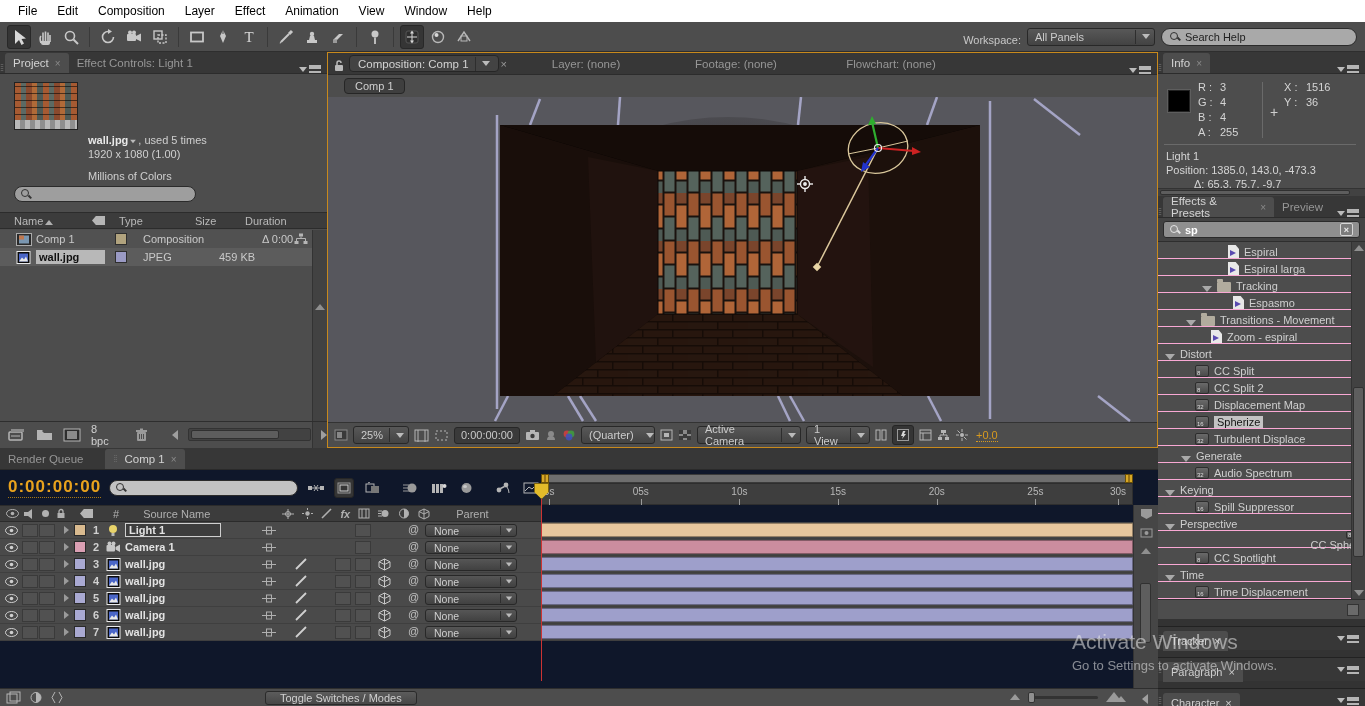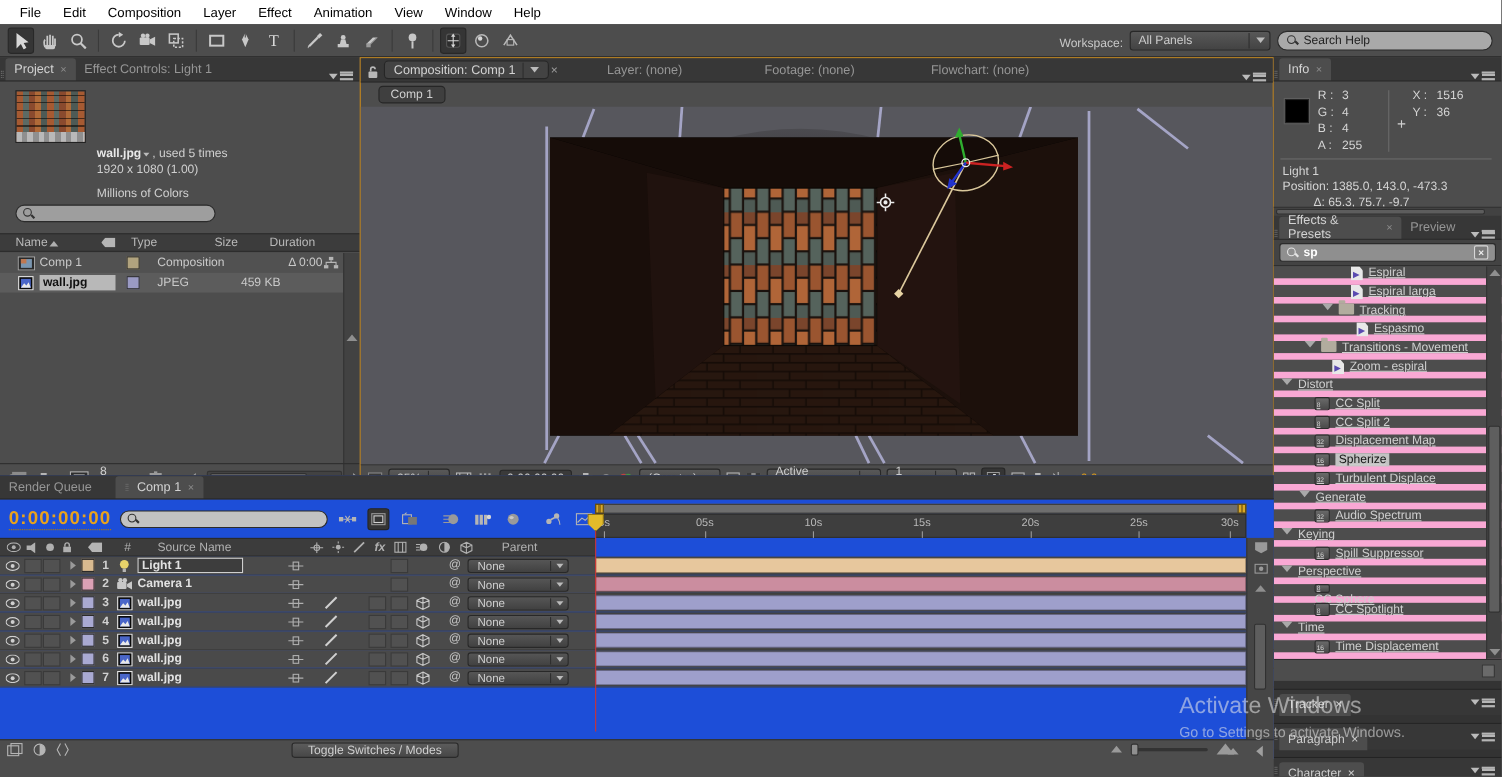--- a/index.html
+++ b/index.html
@@ -82,38 +82,38 @@
 
   
   #rightcol { left:1158px; top:52px; width:207px; height:654px; background:#4d4d4d; }
   .rc-gap { background:#333; height:7px; }
   #info-body { position:relative; height:114px; }
   .ch-label { display:inline-block; width:22px; }
   #fx-search-row { height:24px; display:flex; align-items:center; padding:0 5px; background:#434343; border-bottom:1px solid #2e2e2e;}
   #fx-search { flex:1; height:17px; border-radius:3px; background:#8f8f8f; color:#fff; font-weight:bold; }
   #fx-search .xbox { margin-left:auto; width:13px; height:13px; border:1px solid #d7d7d7; border-radius:2px; color:#eee; font-size:9px; display:flex; align-items:center; justify-content:center; background:#7c7c7c;}
   #fx-list { position:relative; height:357px; overflow:hidden; background:#4d4d4d; }
-  .fx-row { height:17px; display:flex; align-items:flex-start; border-bottom:6px solid #f9a8d4; color:#cfcfcf; position:relative;text-decoration:underline; }
+  .fx-row { height:17px; display:flex; align-items:flex-end; border-bottom:1px solid #f9a8d4; color:#cfcfcf; position:relative; }
   .fx-row .lbl.sel { background:#c3c3c3; color:#141414; padding:0 3px; }
   .cat-tri { width:0;height:0;border-left:5px solid transparent;border-right:5px solid transparent;border-top:6px solid #a9a9a9; margin-right:5px; }
   .folder-ic { width:14px; height:10px; background:#b2ac9e; border-radius:1px; position:relative; margin-right:5px; }
   .folder-ic::before { content:""; position:absolute; top:-3px; left:0; width:6px; height:3px; background:#b2ac9e; border-radius:1px 1px 0 0; }
   .preset-ic { width:11px; height:13px; background:#e8e8e8; position:relative; margin-right:5px; clip-path:polygon(0 0,70% 0,100% 30%,100% 100%,0 100%); }
   .preset-ic::after { content:""; position:absolute; left:2px; top:5px; border-left:6px solid #5a4ab0; border-top:3px solid transparent; border-bottom:3px solid transparent; }
   .effect-ic { width:14px; height:12px; background:linear-gradient(#6a6a6a,#4a4a4a); border:1px solid #2d2d2d; border-radius:2px;
     color:#ddd; font-size:6px; display:flex; align-items:flex-end; justify-content:flex-start; padding-left:1px; margin-right:5px; }
   #fx-scroll { position:absolute; right:0; top:0; width:14px; height:357px; background:#424242; border-left:1px solid #333; }
   .vthumb { position:absolute; left:1px; width:11px; background:#5e5e5e; border:1px solid #313131; border-radius:2px; }
   #fx-footer { height:20px; border-top:1px solid #2e2e2e; display:flex; align-items:center; justify-content:flex-end; padding-right:6px; }
   .resize-ic { width:12px; height:12px; background:#6a6a6a; border:1px solid #333; position:relative; }
   .mini-tabbar { height:24px; background:#373737; display:flex; align-items:center; border-top:1px solid #222; }
   .mini-tab { background:#4d4d4d; border-radius:3px 3px 0 0; height:20px; margin-top:4px; display:flex; align-items:center; gap:6px; padding:0 8px; color:#cfcfcf; }
 
   
-  #timeline { left:0; top:432px; width:1158px; height:258px; background:#1d4ed8; }
+  #timeline { left:0; top:448px; width:1158px; height:258px; background:#0f172a; }
   #tl-tabs { height:22px; background:#373737; display:flex; align-items:flex-end; border-bottom:1px solid #2a2a2a;}
   #tl-toolbar { height:35px; display:flex; align-items:center; gap:8px; padding-left:8px; position:relative; width:541px; }
   #tl-timecode { color:#e8a21d; font-size:17px; font-weight:bold; letter-spacing:1px; border-bottom:1px dotted #a87812; }
   #tl-search { width:205px; height:16px; background:#c2c2c2; }
   .tlicn { width:22px; height:20px; display:inline-flex; align-items:center; justify-content:center; border-radius:3px; }
   .tlicn.sel { background:#353535; border:1px solid #262626; }
   #ruler-zone { position:absolute; left:541px; top:22px; width:592px; height:35px; }
   #workarea { position:absolute; left:0; top:4px; width:592px; height:9px; background:#6e6e6e; border:1px solid #3a3a3a; }
   .wa-handle { position:absolute; top:-1px; width:8px; height:9px; background:repeating-linear-gradient(90deg,#d8a826 0 2px,#9a7316 2px 4px); border:1px solid #6b5008; }
   #ruler { position:absolute; left:0; top:13px; width:592px; height:22px; background:#3e3e3e; border:1px solid #2e2e2e; color:#b8b8b8; font-size:10px; }

